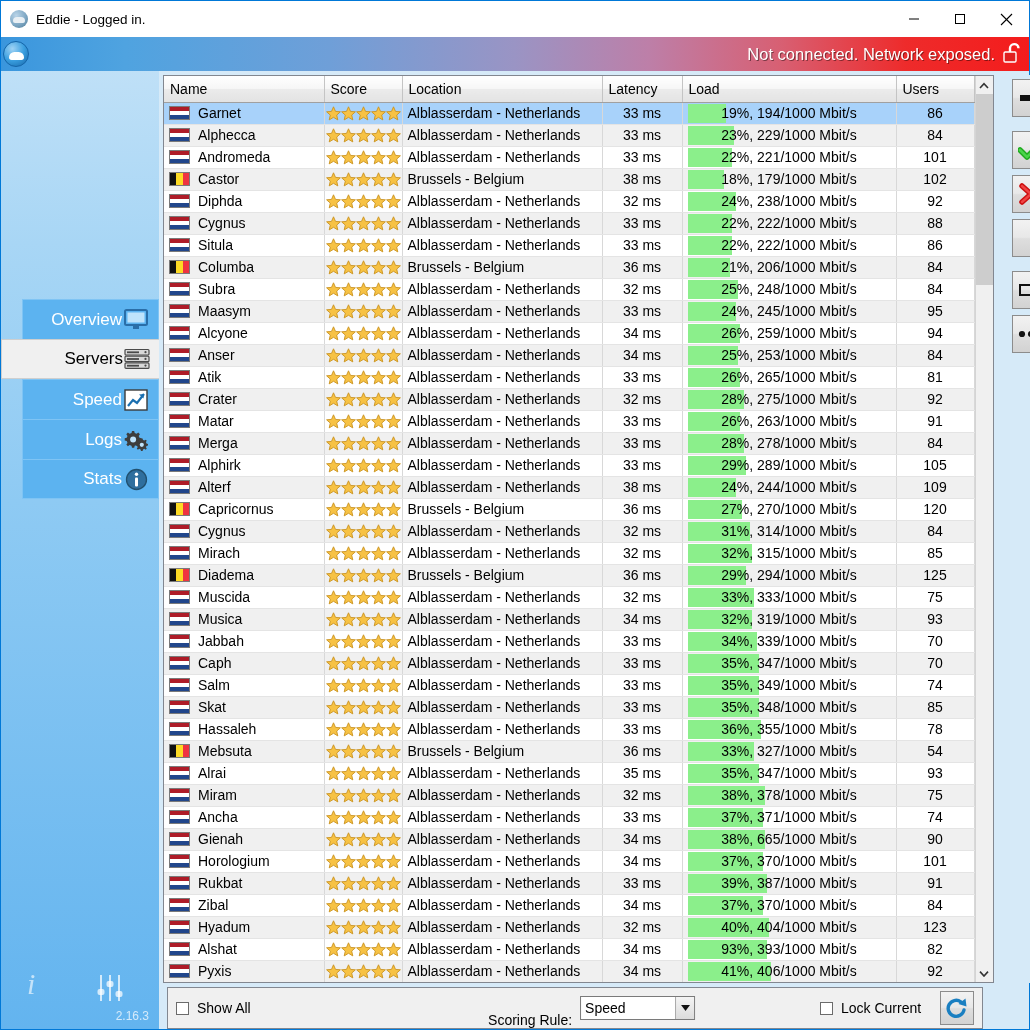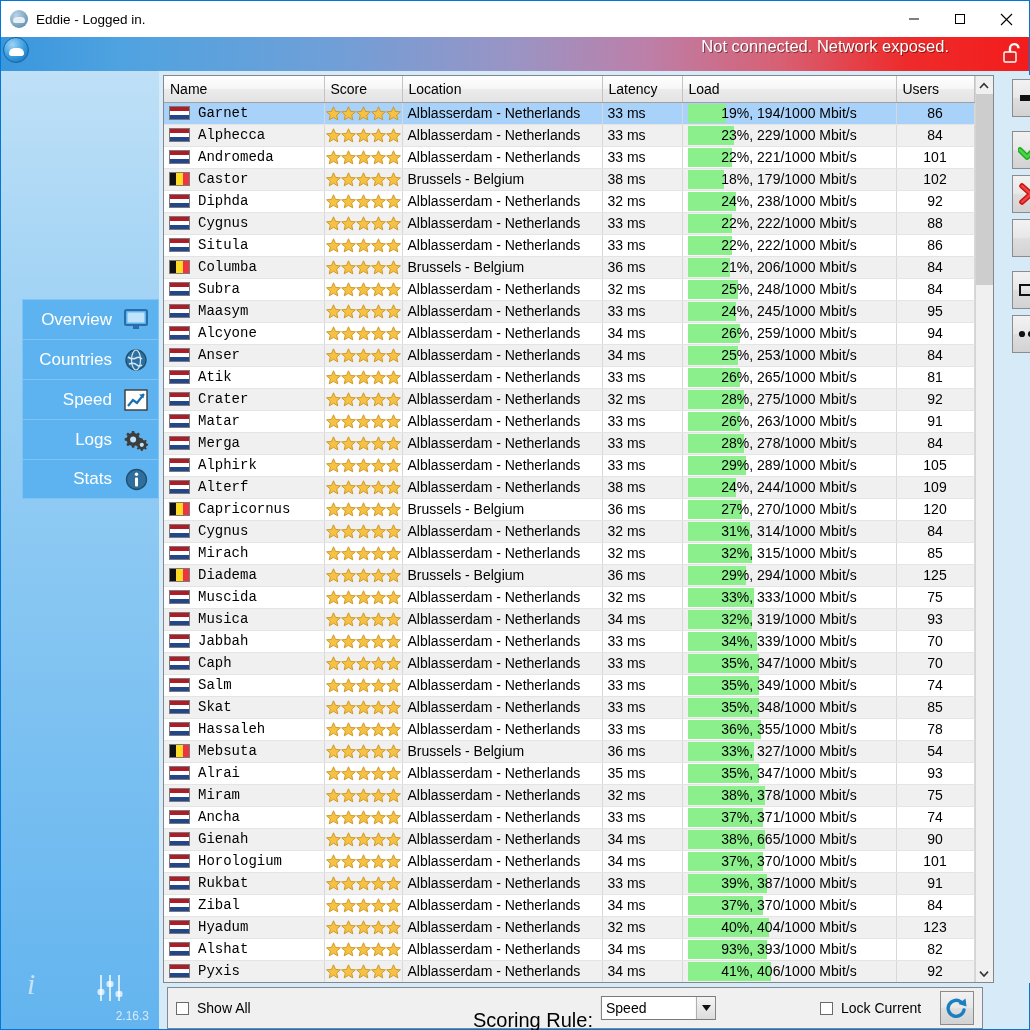--- a/index.html
+++ b/index.html
@@ -46,21 +46,21 @@
     color: #000;
   }
   .tb-btn svg { display: block; }
 
   
   .statusbar {
     height: 34px; flex: 0 0 34px;
     background: linear-gradient(to right,
       #3a96dd 0%, #4fa3e0 12%, #6f9fd8 32%, #9a94c4 50%,
       #bd7fa8 63%, #d85f72 76%, #ee2b2b 88%, #f41c1c 100%);
-    display: flex; position: relative; gap: 46px;
+    display: flex; align-items: center; position: relative;
   }
   .status-logo {
     width: 26px; height: 26px; margin-left: 2px; flex: 0 0 26px;
     border-radius: 50%;
     background: radial-gradient(circle at 35% 28%, #9fd3f5 0%, #3a9fe0 50%, #1565a8 100%);
     border: 1px solid #1565a8;
     position: relative;
   }
   .status-logo::after {
     content: ""; position: absolute; left: 5px; top: 10px;
@@ -85,21 +85,21 @@
     position: relative;
     display: flex; flex-direction: column;
   }
   .nav { margin-top: 228px; padding-left: 21px; }
   .nav-item {
     height: 40px;
     background: #5cb3f0;
     border: 1px solid #7fc4f4;
     border-bottom: none;
     display: flex; align-items: center; justify-content: flex-end;
-    padding-right: 8px; gap: 10px;
+    padding-right: 8px; gap: 0;
     color: #ffffff; font-size: 17px;
     cursor: pointer;
   }
   .nav-item:last-child { border-bottom: 1px solid #7fc4f4; }
   .nav-item.active {
     background: #f0f0f0; color: #000;
     margin-left: -21px; padding-left: 21px;
     border: 1px solid #cfcfcf; border-right: none;
     justify-content: flex-end;
   }
@@ -152,32 +152,32 @@
     height: 21px; line-height: 21px;
     border-right: 1px solid #d8d8d8;
     border-bottom: 1px solid #e4e4e4;
     font-size: 14px; color: #000;
     padding: 0 5px; white-space: nowrap; overflow: hidden;
   }
   tbody tr.odd td  { background: #ffffff; }
   tbody tr.even td { background: #f0f0f0; }
   tbody tr.sel td  { background: #a8d2fa; }
 
-  td.c-name { padding-left: 4px; font-family: Liberation Mono, monospace; }
+  td.c-name { padding-left: 4px; }
   .name-cell { display: flex; align-items: center; gap: 8px; }
   .flag { width: 21px; height: 14px; flex: 0 0 21px; border: 1px solid #7a7a7a; display: block; }
   .flag-nl { background: linear-gradient(to bottom, #ae1c28 0 33.3%, #ffffff 33.3% 66.6%, #21468b 66.6% 100%); }
   .flag-be { background: linear-gradient(to right, #111 0 33.3%, #fdda24 33.3% 66.6%, #ef3340 66.6% 100%); }
 
   td.c-score { padding: 0 2px; }
   .stars { display: flex; align-items: center; justify-content: center; gap: 0px; }
   .star { width: 15px; height: 15px; flex: 0 0 15px; display: block; }
 
   td.c-loc { }
-  td.c-latency { text-align: left; }
+  td.c-latency { text-align: center; }
   td.c-users  { text-align: center; }
 
   td.c-load { padding: 0; position: relative; }
   .load-inner { position: relative; height: 21px; }
   .load-bar {
     position: absolute; left: 0; top: 1px; bottom: 1px;
     background: #8bef8b;
   }
   .load-label {
     position: relative; z-index: 2;
@@ -238,21 +238,21 @@
   .chk .box {
     width: 13px; height: 13px; flex: 0 0 13px;
     border: 1px solid #6b6b6b; background: #fff;
   }
   .chk .lbl { font-size: 14px; color: #000; }
 
   .scoring {
     position: absolute; left: 50%; transform: translateX(-42%);
     display: flex; align-items: center; gap: 8px;
   }
-  .scoring .lbl { font-size: 20px; margin-top: 24px; }
+  .scoring .lbl { font-size: 14px; margin-top: 24px; }
   .select {
     width: 115px; height: 24px;
     border: 1px solid #7a7a7a; background: #fff;
     display: flex; align-items: center;
     font-size: 14px; padding-left: 4px; cursor: pointer;
   }
   .select .arrow {
     margin-left: auto; width: 19px; height: 22px;
     background: linear-gradient(to bottom, #f4f4f4, #dcdcdc);
     border-left: 1px solid #a8a8a8;
@@ -318,31 +318,37 @@
           <span>Overview</span>
           <span class="nav-ico">
             <svg width="24" height="21" viewBox="0 0 24 21">
               <rect x="1" y="1" width="22" height="15" rx="1.5" fill="none" stroke="#2a6ea8" stroke-width="2"></rect>
               <rect x="3.5" y="3.5" width="17" height="10" fill="#bfe3fb"></rect>
               <rect x="9" y="17" width="6" height="3" fill="#2a6ea8"></rect>
             </svg>
           </span>
         </div>
 
-
-        <div class="nav-item">
-          <span>Countries</span>
+        <div class="nav-item active">
+          <span>Servers</span>
           <span class="nav-ico">
-            <svg width="24" height="24" viewBox="0 0 24 24">
-              <circle cx="12" cy="12" r="10" fill="#2f6f9e" stroke="#21506f" stroke-width="1.4"></circle>
-              <path d="M4 9 q4 3 8 1 q3-2 6 1 M5 16 q5-2 8 1 q2 2 5 0" fill="none" stroke="#cfe7f7" stroke-width="1.6"></path>
-              <ellipse cx="12" cy="12" rx="4.5" ry="10" fill="none" stroke="#cfe7f7" stroke-width="1.2"></ellipse>
+            <svg width="26" height="22" viewBox="0 0 26 22">
+              <rect x="1" y="1.5" width="24" height="5.5" rx="1" fill="#d8d8d8" stroke="#4a4a4a" stroke-width="1.2"></rect>
+              <rect x="1" y="8.2" width="24" height="5.5" rx="1" fill="#d8d8d8" stroke="#4a4a4a" stroke-width="1.2"></rect>
+              <rect x="1" y="14.9" width="24" height="5.5" rx="1" fill="#d8d8d8" stroke="#4a4a4a" stroke-width="1.2"></rect>
+              <rect x="3" y="3.4" width="12" height="1.8" fill="#4a4a4a"></rect>
+              <rect x="3" y="10.1" width="12" height="1.8" fill="#4a4a4a"></rect>
+              <rect x="3" y="16.8" width="12" height="1.8" fill="#4a4a4a"></rect>
+              <circle cx="21.5" cy="4.2" r="1.1" fill="#4a4a4a"></circle>
+              <circle cx="21.5" cy="10.9" r="1.1" fill="#4a4a4a"></circle>
+              <circle cx="21.5" cy="17.6" r="1.1" fill="#4a4a4a"></circle>
             </svg>
           </span>
         </div>
+
 
         <div class="nav-item">
           <span>Speed</span>
           <span class="nav-ico">
             <svg width="24" height="22" viewBox="0 0 24 22">
               <rect x="1" y="1" width="22" height="20" fill="#ffffff" stroke="#3a3a3a" stroke-width="1.4"></rect>
               <polyline points="4,17 9,11 13,14 20,5" fill="none" stroke="#1a6fb0" stroke-width="2.2"></polyline>
               <polygon points="20,5 15,5.5 19.5,9.5" fill="#1a6fb0"></polygon>
             </svg>
           </span>

